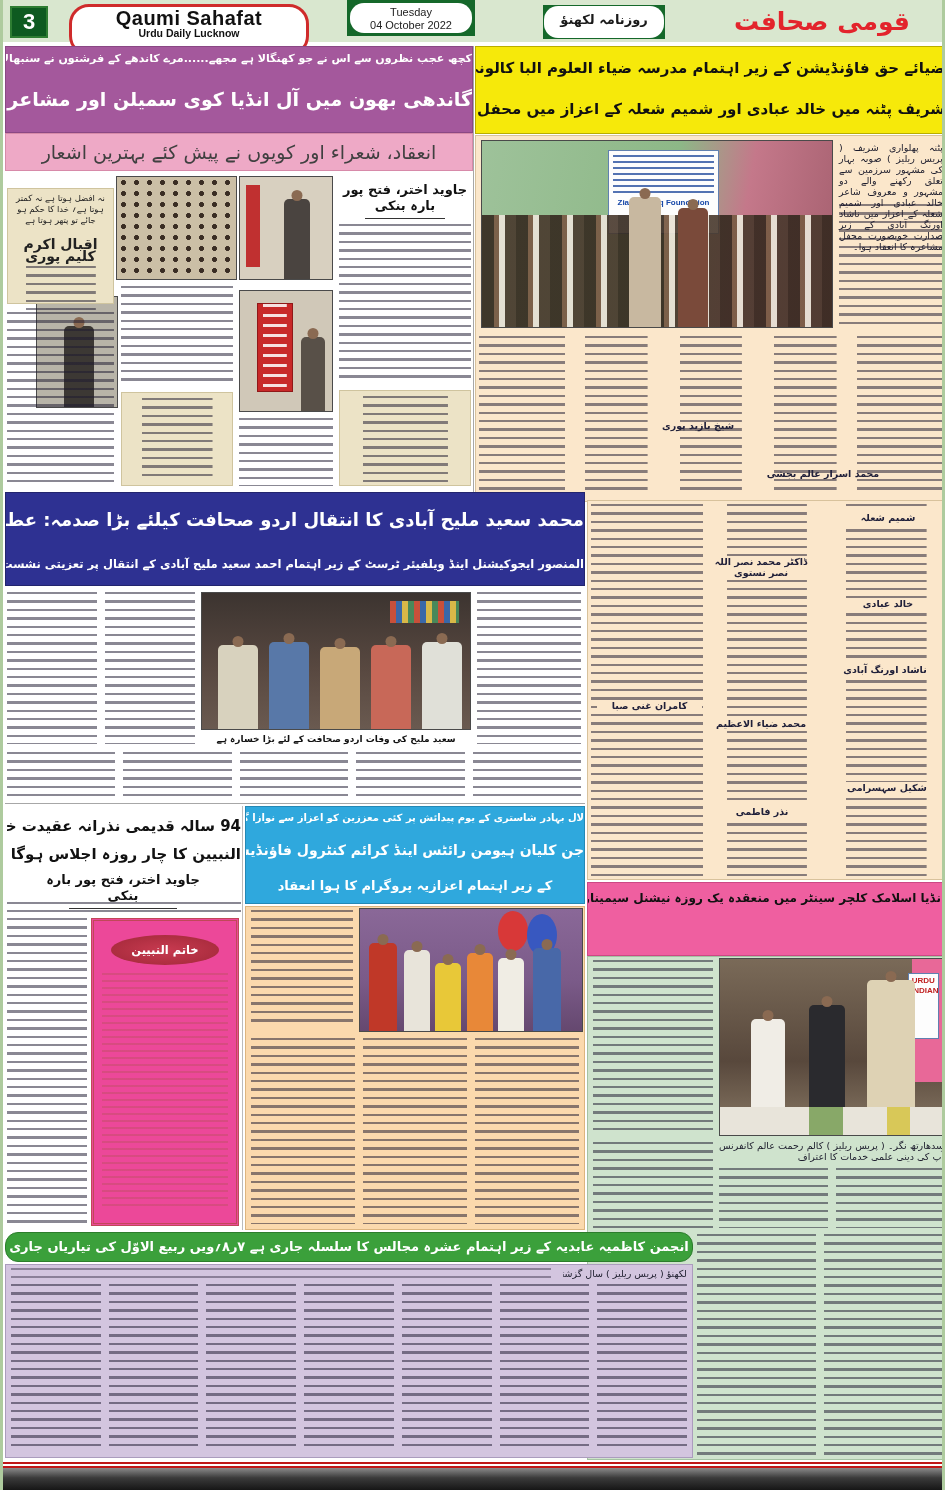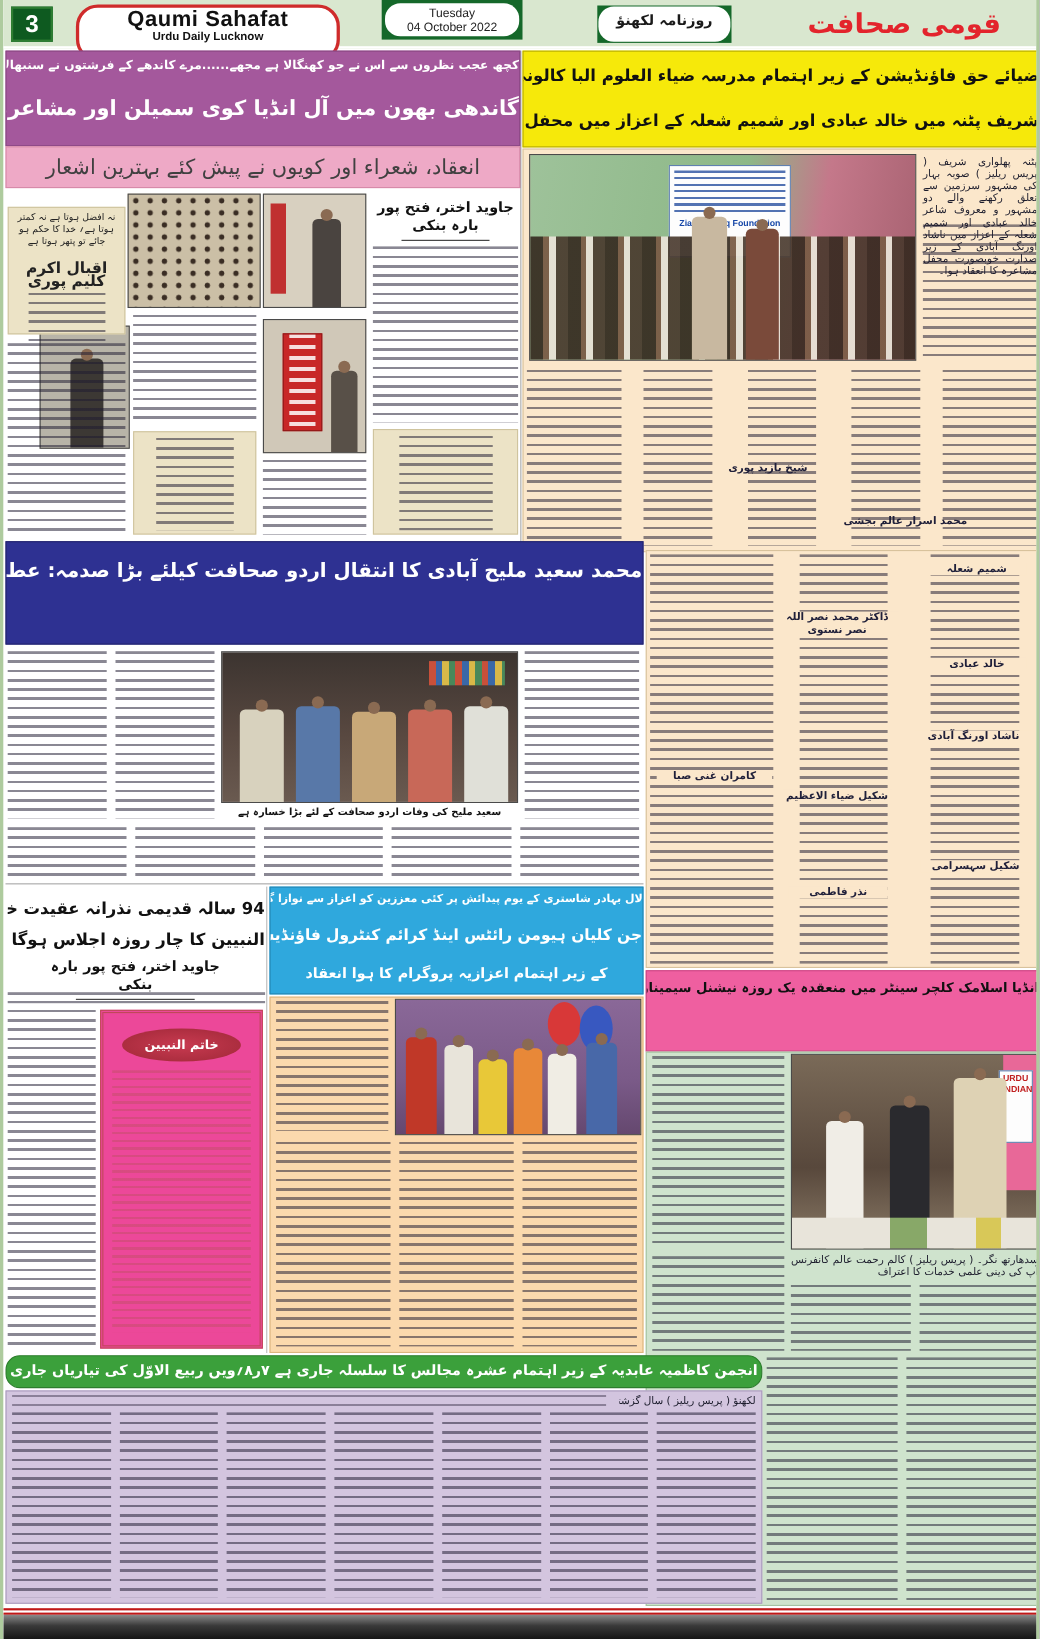--- a/index.html
+++ b/index.html
@@ -135,21 +135,21 @@
   <div class="abs cols" style="left:588px;top:504px;width:351px;height:372px;">
     <div class="tx"></div>
       <div class="tx poem"></div>
       <div class="tx poem"></div>
   </div>
   <div class="abs poetname rtl" style="left:840px;top:512px;width:90px;background:#fbe7cb;">شمیم شعلہ</div>
   <div class="abs poetname rtl" style="left:840px;top:598px;width:90px;background:#fbe7cb;">خالد عبادی</div>
   <div class="abs poetname rtl" style="left:828px;top:664px;width:108px;background:#fbe7cb;">ناشاد اورنگ آبادی</div>
   <div class="abs poetname rtl" style="left:834px;top:782px;width:100px;background:#fbe7cb;">شکیل سہسرامی</div>
   <div class="abs poetname rtl" style="left:702px;top:556px;width:112px;background:#fbe7cb;">ڈاکٹر محمد نصر اللہ نصر نستوی</div>
-  <div class="abs poetname rtl" style="left:708px;top:718px;width:100px;background:#fbe7cb;">شکیل ضیاء الاعظیم</div>
+  <div class="abs poetname rtl" style="left:708px;top:718px;width:100px;background:#fbe7cb;">محمد ضیاء الاعظیم</div>
   <div class="abs poetname rtl" style="left:714px;top:806px;width:90px;background:#fbe7cb;">نذر فاطمی</div>
   <div class="abs poetname rtl" style="left:594px;top:700px;width:105px;background:#fbe7cb;">کامران غنی صبا</div>
 
   <div class="abs band purpleband" style="left:2px;top:46px;width:468px;height:87px;">
     <div class="rtl ctr nowrap" style="font-size:11px;line-height:24px;font-weight:bold;">کچھ عجب نظروں سے اس نے جو کھنگالا ہے مجھے......مرے کاندھے کے فرشتوں نے سنبھالا ہے مجھے</div>
     <div class="rtl ctr nowrap" style="font-size:19px;line-height:56px;font-weight:bold;">گاندھی بھون میں آل انڈیا کوی سمیلن اور مشاعرہ کا</div>
   </div>
   <div class="abs band pinkband2" style="left:2px;top:133px;width:468px;height:38px;">
     <div class="rtl ctr nowrap" style="font-size:19px;line-height:36px;font-weight:normal;color:#404040;">انعقاد، شعراء اور کویوں نے پیش کئے بہترین اشعار</div>
   </div>
@@ -186,20 +186,21 @@
   </div>
   <div class="abs tx" style="left:236px;top:418px;width:94px;height:68px;"></div>
   <div class="abs tx" style="left:336px;top:224px;width:132px;height:160px;"></div>
   <div class="abs" style="left:336px;top:390px;width:132px;height:96px;background:#ece3c6;border:1px solid #cfc49e;">
     <div class="tx poem" style="height:86px;margin:5px 6px;"></div>
   </div>
   <div class="abs vrule" style="left:470px;top:46px;height:456px;"></div>
 
   <div class="abs band navyband" style="left:2px;top:492px;width:580px;height:94px;">
     <div class="rtl ctr nowrap" style="font-size:18px;line-height:54px;font-weight:bold;">محمد سعید ملیح آبادی کا انتقال اردو صحافت کیلئے بڑا صدمہ: عطا عابدی</div>
+    <div class="rtl ctr nowrap" style="font-size:11.5px;line-height:34px;font-weight:bold;">المنصور ایجوکیشنل اینڈ ویلفیئر ٹرسٹ کے زیر اہتمام احمد سعید ملیح آبادی کے انتقال پر تعزیتی نشست</div>
   </div>
 
   <div class="abs photo" style="left:198px;top:592px;width:270px;height:138px;background:linear-gradient(180deg,#3c3430 0%,#584840 55%,#6a5a50 100%);">
     <div class="abs" style="right:4%;top:6%;width:26%;height:16%;background:repeating-linear-gradient(90deg,#c8503a 0 6px,#3a68a8 6px 12px,#d8b848 12px 18px,#48885a 18px 24px);"></div>
     <div class="fig" style="left:6%;width:40px;height:62%;background:#d8d2be;"></div>
     <div class="fig" style="left:25%;width:40px;height:64%;background:#5878a8;"></div>
     <div class="fig" style="left:44%;width:40px;height:60%;background:#c8a878;"></div>
     <div class="fig" style="left:63%;width:40px;height:62%;background:#c86858;"></div>
     <div class="fig" style="left:82%;width:40px;height:64%;background:#e0e0d8;"></div>
   </div>

